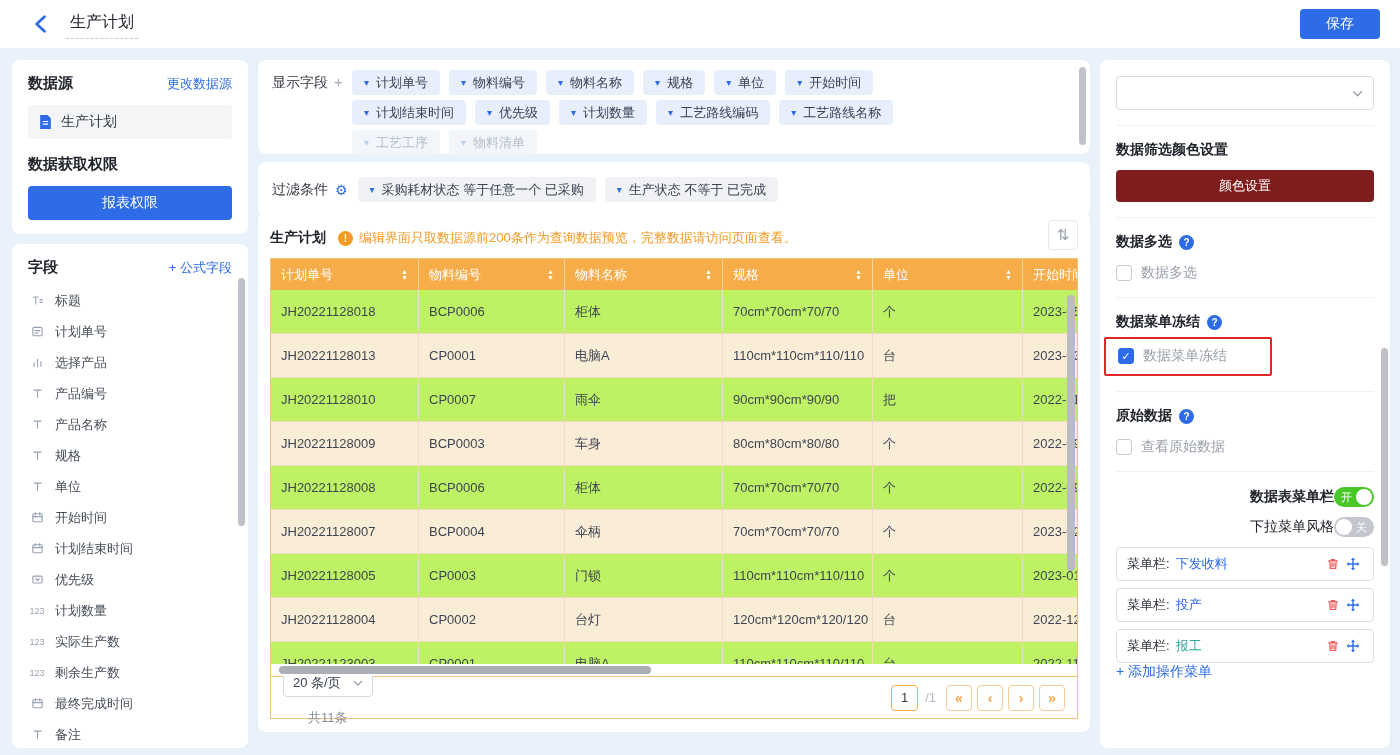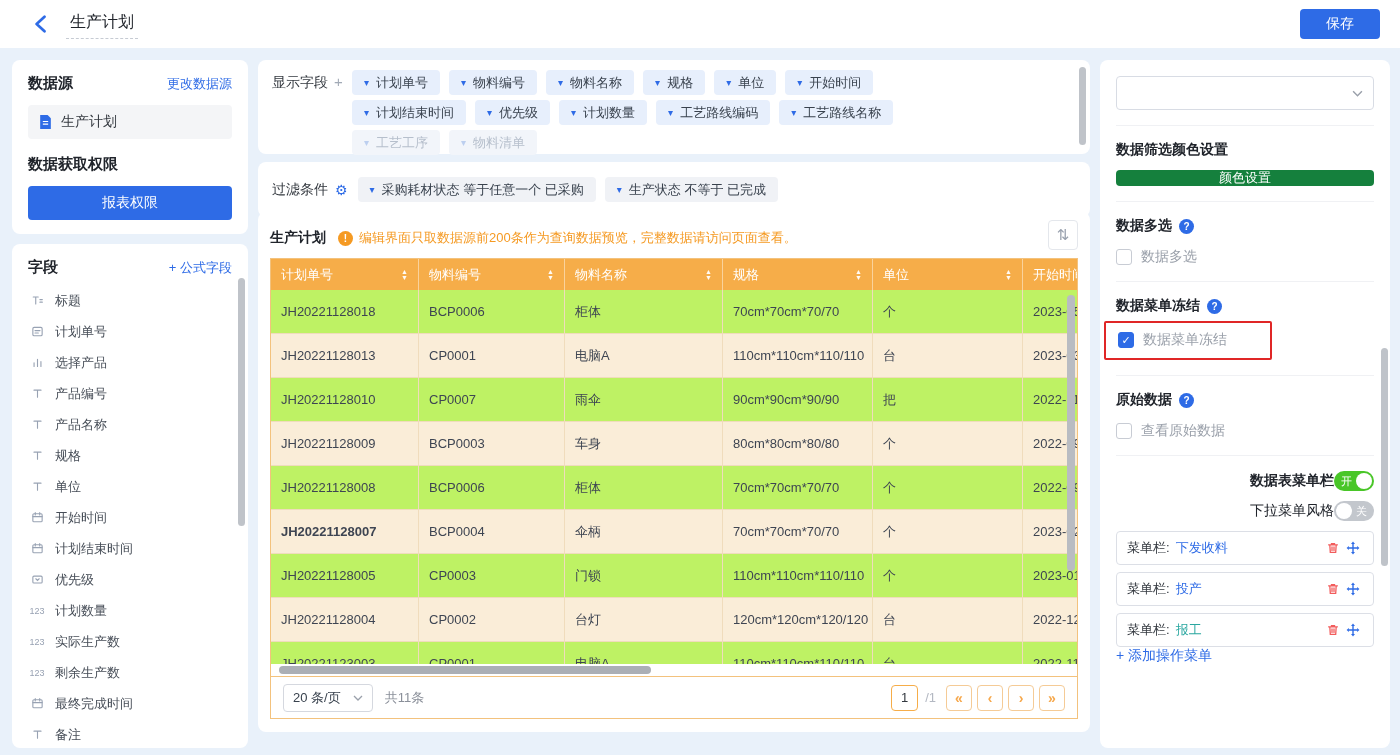--- a/index.html
+++ b/index.html
@@ -64,35 +64,35 @@
   .tr { display:flex; height:44px; cursor:pointer; }
   .tr.odd  { background:#bef264; }
   .tr.even { background:#FAEDD8; }
   .td { display:flex; align-items:center; padding:0 10px; font-size:13px; color:#3E4552; border-right:1px solid #F0DCBC; border-bottom:1px solid #F0DCBC; overflow:hidden; white-space:nowrap; flex:none; }
   .td:last-child { border-right:none; }
   .hscroll { position:relative; height:12px; background:#fff; }
   .hthumb { position:absolute; left:8px; top:2px; width:372px; height:8px; background:#ABAFB5; border-radius:4px; cursor:pointer; }
   .tv-thumb { position:absolute; right:2px; top:36px; width:8px; height:276px; background:#B9BCC2; border-radius:4px; cursor:pointer; }
 
   .pager { height:42px; border-top:1px solid #F3C27D; display:flex; align-items:center; justify-content:space-between; padding:0 12px; background:#fff; }
-  .pager-left { display:flex; align-items:center; gap:12px; }
+  .pager-left { display:flex; align-items:center; gap:12px;flex-direction:column; }
   .size-select { height:28px; border:1px solid #D5D8DF; border-radius:4px; display:flex; align-items:center; gap:12px; padding:0 9px; font-size:13px; color:#39424E; cursor:pointer; background:#fff; }
   .total-text { font-size:13px; color:#8A8F99; }
   .pager-right { display:flex; align-items:center; gap:5px; }
   .page-box { min-width:27px; height:26px; padding:0 4px; border:1px solid #F6AD49; border-radius:4px; display:flex; align-items:center; justify-content:center; font-size:13px; color:#33383F; background:#fff; }
   .page-total { font-size:13px; color:#B3B8C2; margin:0 5px 0 2px; }
   .nav-btn { width:26px; height:26px; border:1px solid #F5CB96; border-radius:4px; display:flex; align-items:center; justify-content:center; color:#F6A84C; font-size:14px; font-weight:bold; background:#fff; cursor:pointer; }
 
   
   .settings-card { left:1100px; top:60px; width:290px; height:688px; padding:16px; overflow:hidden; }
   .style-select { height:34px; border:1px solid #D8DCE4; border-radius:4px; display:flex; align-items:center; justify-content:flex-end; padding:0 10px; cursor:pointer; background:#fff; }
   .divider { height:1px; background:#F0F1F4; margin:15px 0; }
   .rp-title { display:flex; align-items:center; gap:7px; font-size:14px; font-weight:bold; color:#20242B; }
   .qicon { width:15px; height:15px; border-radius:50%; background:#2E6BE6; color:#fff; font-size:10px; font-weight:bold; display:inline-flex; align-items:center; justify-content:center; cursor:pointer; }
-  .blue-btn { margin-top:11px; width:100%; height:16px; background:#15803d; color:#fff; border:none; border-radius:4px; font-size:13px; display:flex; align-items:center; justify-content:center; cursor:pointer; }
+  .blue-btn { margin-top:11px; width:100%; height:32px; background:#7f1d1d; color:#fff; border:none; border-radius:4px; font-size:13px; display:flex; align-items:center; justify-content:center; cursor:pointer; }
   .cb-row { display:flex; align-items:center; gap:9px; margin-top:13px; font-size:14px; color:#9AA0AA; cursor:pointer; }
   .cb { width:16px; height:16px; border:1px solid #C8CCD4; border-radius:3px; background:#fff; display:inline-flex; align-items:center; justify-content:center; flex:none; }
   .cb.checked { background:#2E6BE6; border-color:#2E6BE6; color:#fff; font-size:11px; }
   .highlight-box { border:2px solid #E02626; border-radius:2px; margin:6px 0 0 -12px; padding:8px 6px 9px 12px; width:168px; }
   .highlight-box .cb-row { margin-top:0; }
   .toggle-row { display:flex; align-items:center; justify-content:flex-end; margin-top:12px; }
   .toggle-row .lab { font-size:14px; color:#20242B; }
   .toggle-row .lab.bold { font-weight:bold; }
   .toggle { position:relative; width:40px; height:20px; border-radius:10px; display:flex; align-items:center; cursor:pointer; }
   .toggle.on { background:#49C628; }
@@ -423,21 +423,21 @@
           </div>
           <div class="tr odd">
             <div class="td" style="width: 148px;">JH20221128008</div>
             <div class="td" style="width: 146px;">BCP0006</div>
             <div class="td" style="width: 158px;">柜体</div>
             <div class="td" style="width: 150px;">70cm*70cm*70/70</div>
             <div class="td" style="width: 150px;">个</div>
             <div class="td" style="width: 54px;">2022-09</div>
           </div>
           <div class="tr even">
-            <div class="td" style="width: 148px; font-weight: bold;">JH20221128007</div>
+            <div class="td" style="width: 148px;">JH20221128007</div>
             <div class="td" style="width: 146px;">BCP0004</div>
             <div class="td" style="width: 158px;">伞柄</div>
             <div class="td" style="width: 150px;">70cm*70cm*70/70</div>
             <div class="td" style="width: 150px;">个</div>
             <div class="td" style="width: 54px;">2023-02</div>
           </div>
           <div class="tr odd">
             <div class="td" style="width: 148px;">JH20221128005</div>
             <div class="td" style="width: 146px;">CP0003</div>
             <div class="td" style="width: 158px;">门锁</div>

